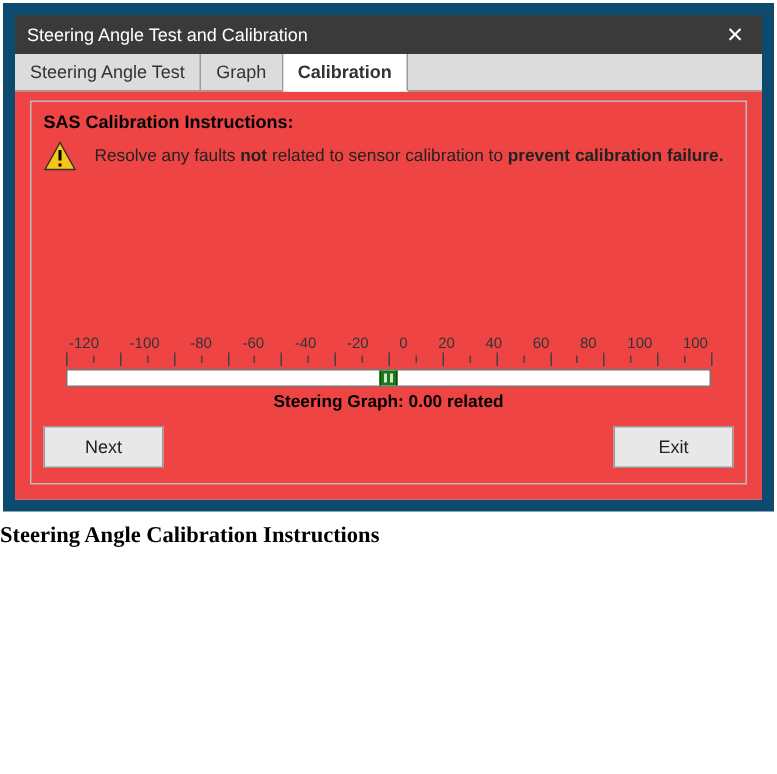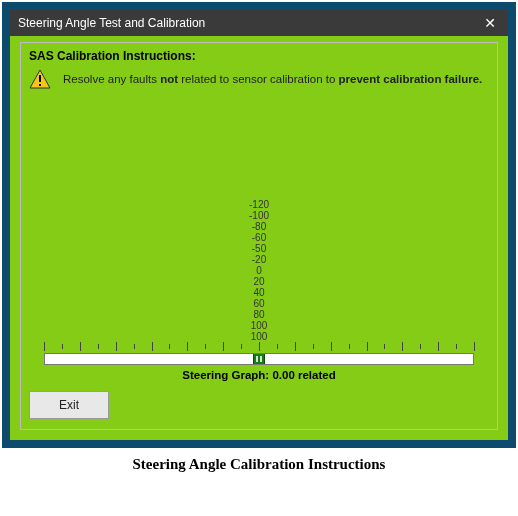--- a/index.html
+++ b/index.html
@@ -52,21 +52,21 @@
     cursor: pointer;
   }
   .tab.active {
     background: #fff;
     font-weight: bold;
     border-bottom: 1px solid #fff;
     margin-bottom: -1px;
   }
   .content {
     padding: 6px 10px 10px 10px;
-    background: #84cc16;
+    background: #ef4444;
   }
   .inner-border {
     border: 1px solid #bbb;
     padding: 6px 8px 10px 8px;
   }
   .heading {
     font-size: 12px;
     font-weight: bold;
     margin-bottom: 6px;
   }
@@ -95,21 +95,20 @@
     width: 430px;
     margin: 0 auto;
     position: relative;
   }
   .scale-labels {
     display: flex;
     justify-content: space-between;
     font-size: 10px;
     color: #333;
     padding: 0 2px;
-    flex-direction: column;
   }
   .scale-ticks {
     position: relative;
     height: 10px;
     width: 100%;
   }
   .scale-ticks .tick {
     position: absolute;
     top: 0;
     width: 1px;
@@ -163,38 +162,43 @@
     background: #e8e8e8;
     border: 1px solid #999;
     font-size: 12px;
     color: #222;
     cursor: pointer;
     display: flex;
     align-items: center;
     justify-content: center;
   }
   .caption {
-    text-align: center;
+    text-align: left;
     font-family: "Times New Roman", serif;
     font-weight: bold;
     font-size: 15px;
     margin-top: 8px;
   }
 </style>
 </head>
 <body>
 
 <div class="outer-border">
   <div class="titlebar">
     <span>Steering Angle Test and Calibration</span>
     <div class="close-btn">
       <span>✕</span>
     </div>
   </div>
 
+  <div class="tabs">
+    <div class="tab">Steering Angle Test</div>
+    <div class="tab">Graph</div>
+    <div class="tab active">Calibration</div>
+  </div>
 
   <div class="content">
     <div class="inner-border">
       <div class="heading">SAS Calibration Instructions:</div>
 
       <div class="warning-row">
         <span class="warning-icon">
           <svg width="22" height="20" viewBox="0 0 22 20">
             <polygon points="11,1 21,19 1,19" fill="#f5c518" stroke="#333" stroke-width="1"></polygon>
             <rect x="10" y="6" width="2" height="7" fill="#000"></rect>
@@ -208,21 +212,21 @@
 
 
 
       <div class="scale-area">
         <div class="scale">
           <div class="scale-labels" id="scale-labels">
               <span>-120</span>
               <span>-100</span>
               <span>-80</span>
               <span>-60</span>
-              <span>-50</span>
+              <span>-40</span>
               <span>-20</span>
               <span>0</span>
               <span>20</span>
               <span>40</span>
               <span>60</span>
               <span>80</span>
               <span>100</span>
               <span>100</span>
             </div>
           <div class="scale-ticks" id="scale-ticks">
@@ -255,19 +259,20 @@
           <div class="scale-track">
             <div class="indicator" id="indicator" style="left: 50%;"></div>
           </div>
         </div>
         <div class="readout">
           <span>Steering Graph: </span><span>0.00 related</span>
         </div>
       </div>
 
       <div class="buttons">
+        <div class="btn">Next</div>
         <div class="btn">Exit</div>
       </div>
     </div>
   </div>
 </div>
 
 <div class="caption">Steering Angle Calibration Instructions</div>
 
 </body></html>

